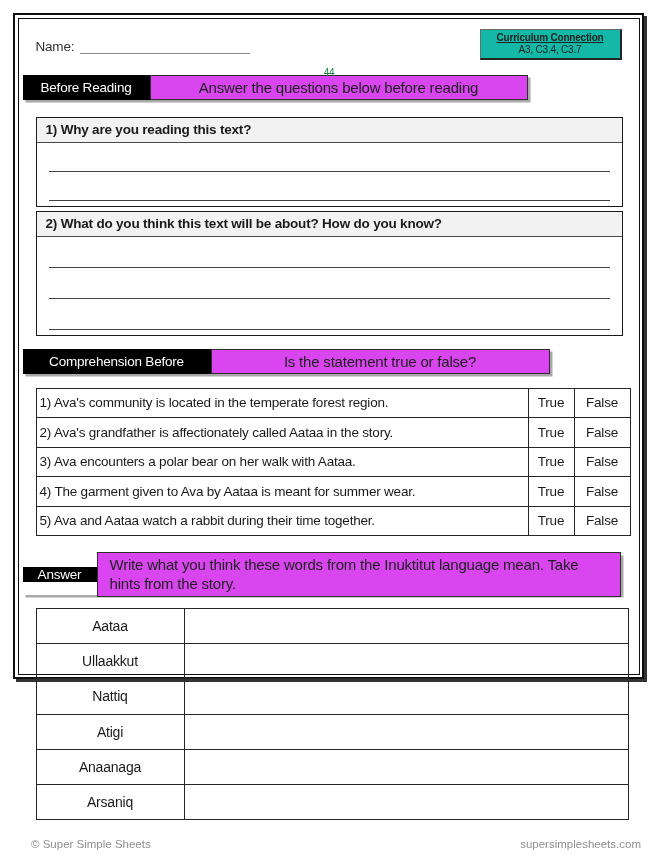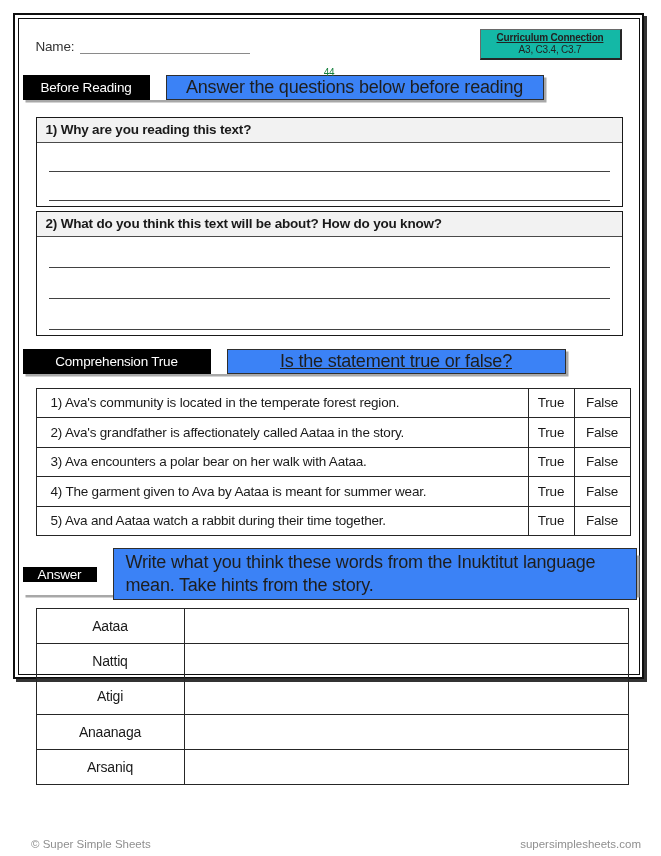--- a/index.html
+++ b/index.html
@@ -21,46 +21,46 @@
   .curriculum-box { position:absolute; top:-4px; right:1px; width:142px; background:#14b8a6;
     border:1px solid #6a6a6a; border-right:2.5px solid #262626; border-bottom:2.5px solid #262626;
     text-align:center; padding:2px 4px 3px; }
   .curriculum-box .cc-title { font-size:10px; font-weight:bold; text-decoration:underline; color:#222; }
   .curriculum-box .cc-codes { font-size:10px; color:#222; margin-top:1px; }
 
   
   .section-bar { display:flex; margin-left:-13px; width:fit-content; box-shadow:2.5px 2.5px 0 #a8a8a8; }
   .bar-label { background:#000; color:#fff; display:flex; align-items:center; justify-content:center;
     font-size:13.5px; }
-  .bar-instruction { background:#3b82f6; border:1.5px solid #2e2e2e; display:flex; align-items:center;
-    justify-content:center; font-size:18px; color:#1e1e1e; text-align:left;margin-left:16px; }
+  .bar-instruction { background:#d946ef; border:1.5px solid #2e2e2e; display:flex; align-items:center;
+    justify-content:center; font-size:15px; color:#1e1e1e; text-align:left; }
   .bar-before { margin-top:12px; height:25px; }
   .bar-before .bar-label { width:127px; }
   .bar-before .bar-instruction { width:378px; }
   .bar-comp { margin-top:13px; height:25px; }
   .bar-comp .bar-label { width:188px; }
-  .bar-comp .bar-instruction { width:339px;text-decoration:underline; }
+  .bar-comp .bar-instruction { width:339px; }
   .bar-answer { margin-top:17px; height:42px;align-items:center; }
   .bar-answer .bar-label { width:74px; }
   .bar-answer .bar-instruction { width:524px; padding:2px 12px; line-height:1.3; justify-content:flex-start; }
 
   
   .questions { margin-top:17px; }
   .q-box { border:1.8px solid #1a1a1a; margin-bottom:4px; background:#fff;font-weight:bold; }
   .q-header { background:#f2f2f2; border-bottom:1px solid #4a4a4a; font-size:13.5px; color:#1a1a1a;
     padding:4px 9px 5px; }
   .q-body { padding:0 12px 5px; }
   .write-line { border-bottom:1.5px solid #424242; }
   .q-body.q1 .write-line { height:29px; }
   .q-body.q2 .write-line { height:31px; }
 
   
   .tf-table { width:595px; border-collapse:collapse; margin-top:14px; }
   .tf-table td { border:1.5px solid #262626; font-size:13.5px; height:29.5px; color:#1a1a1a; }
-  .tf-table td.stmt { padding-left:14px; }
+  .tf-table td.stmt { padding-left:3px; }
   .tf-table td.opt { text-align:center; }
   .tf-table td.opt-true { width:46px; }
   .tf-table td.opt-false { width:56px; }
 
   
   .vocab-table { width:593px; border-collapse:collapse; margin-top:13px; }
   .vocab-table td { border:1.7px solid #262626; height:35.2px; font-size:14px; color:#1a1a1a; }
   .vocab-table td.word { width:148px; text-align:center;margin-left:12px; }
 
   
@@ -102,21 +102,21 @@
           <div class="q-header">2) What do you think this text will be about? How do you know?</div>
           <div class="q-body q2">
             <div class="write-line"></div>
             <div class="write-line"></div>
             <div class="write-line"></div>
           </div>
         </div>
       </div>
 
     <div class="section-bar bar-comp">
-      <div class="bar-label">Comprehension True</div>
+      <div class="bar-label">Comprehension Before</div>
       <div class="bar-instruction">Is the statement true or false?</div>
     </div>
 
     <table class="tf-table">
       <tbody>
           <tr>
             <td class="stmt">1) Ava's community is located in the temperate forest region.</td>
             <td class="opt opt-true">True</td>
             <td class="opt opt-false">False</td>
           </tr>
@@ -148,20 +148,24 @@
       <div class="bar-instruction">Write what you think these words from the Inuktitut language mean. Take hints from the story.</div>
     </div>
 
     <table class="vocab-table">
       <tbody>
           <tr>
             <td class="word">Aataa</td>
             <td class="meaning"></td>
           </tr>
           <tr>
+            <td class="word">Ullaakkut</td>
+            <td class="meaning"></td>
+          </tr>
+          <tr>
             <td class="word">Nattiq</td>
             <td class="meaning"></td>
           </tr>
           <tr>
             <td class="word">Atigi</td>
             <td class="meaning"></td>
           </tr>
           <tr>
             <td class="word">Anaanaga</td>
             <td class="meaning"></td>

